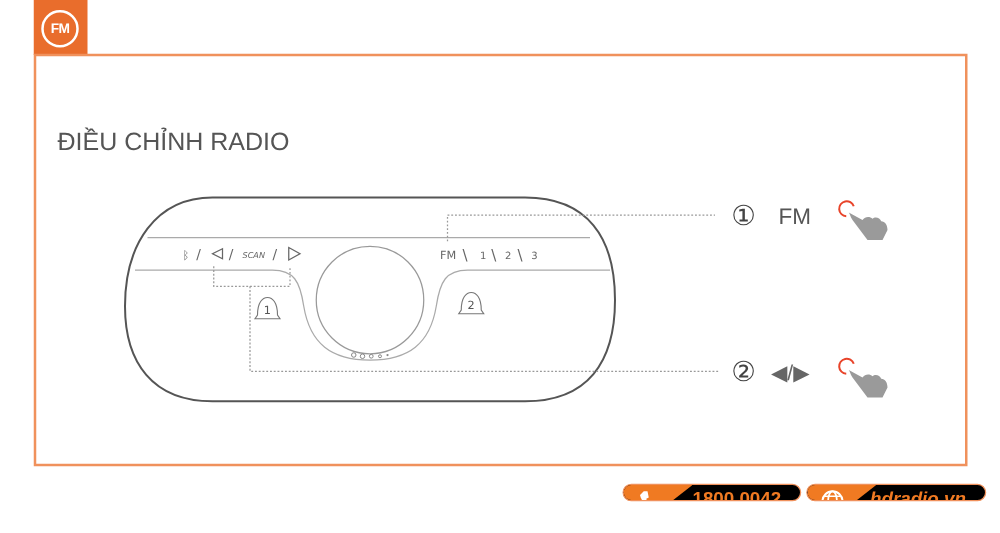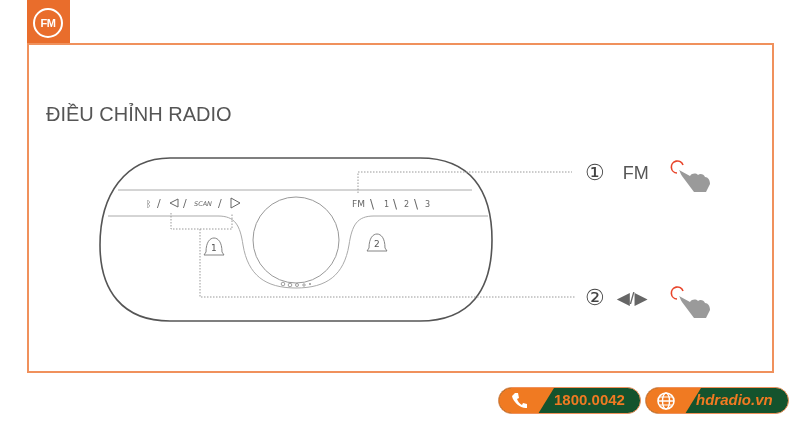--- a/index.html
+++ b/index.html
@@ -3,21 +3,21 @@
 <meta charset="utf-8">
 <style>
   html, body { margin:0; padding:0; background:#fff; }
   body { width:800px; height:426px; position:relative; overflow:hidden; font-family:"Liberation Sans", sans-serif; }
   .tab { position:absolute; left:27px; top:0; width:43px; height:44px; background:#e96d2c; }
   .tab .ring { position:absolute; left:6px; top:8px; width:26px; height:26px; border:2px solid #fff; border-radius:50%; color:#fff; font-weight:bold; font-size:11px; display:flex; align-items:center; justify-content:center; font-family:"Liberation Sans Narrow","Liberation Sans",sans-serif; letter-spacing:-0.5px; }
   .frame { position:absolute; left:27px; top:43px; width:747px; height:330px; border:2px solid #f0915c; border-top-width:2px; box-sizing:border-box; }
   .title { position:absolute; left:46px; top:64px; font-size:20px; color:#555; letter-spacing:0px;margin-top:39px; }
   svg.device { position:absolute; left:0; top:0; }
   .callout { position:absolute; display:flex; align-items:center; color:#555; }
-  .pill { position:relative; height:27px; border:1.5px solid #f0915c; border-radius:14px; overflow:hidden; background:#14532d; box-sizing:border-box; }
+  .pill { position:relative; height:14px; border:1.5px solid #f0915c; border-radius:14px; overflow:hidden; background:#000000; box-sizing:border-box; }
   .pill .ic { position:absolute; left:0; top:0; height:100%; background:#f07a22; clip-path:polygon(0 0,100% 0,72% 100%,0 100%); }
   .pill .txt { position:absolute; top:3px; font-weight:bold; color:#f07a22; font-size:15px; }
 </style>
 </head>
 <body>
 
 <div class="tab">
   <div class="ring">
       <span>FM</span>
     </div>

